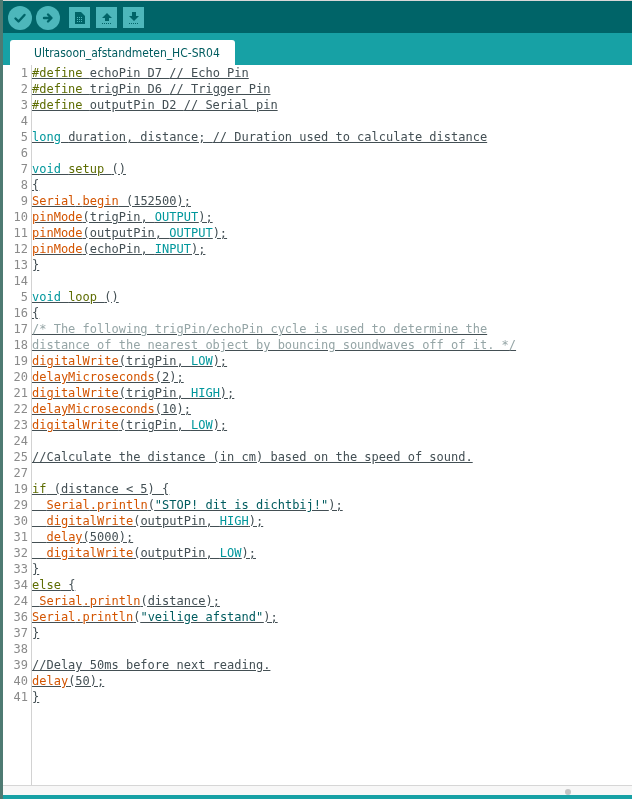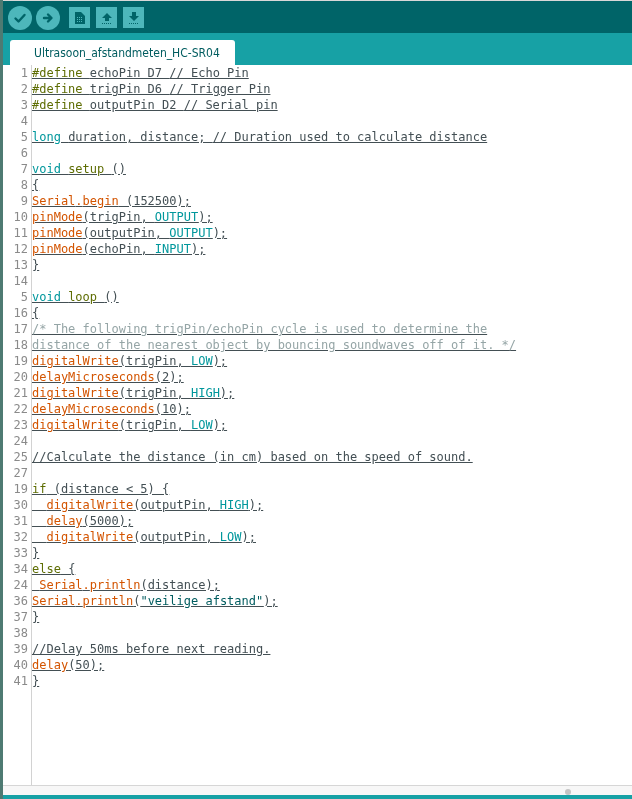--- a/index.html
+++ b/index.html
@@ -114,20 +114,21 @@
       <div class="line"><span class="ln">18</span><span class="txt"><span class="k-cmt">distance of the nearest object by bouncing soundwaves off of it. */</span></span></div>
       <div class="line"><span class="ln">19</span><span class="txt"><span class="k-fn">digitalWrite</span><span>(trigPin, </span><span class="k-const">LOW</span><span>);</span></span></div>
       <div class="line"><span class="ln">20</span><span class="txt"><span class="k-fn">delayMicroseconds</span><span>(2);</span></span></div>
       <div class="line"><span class="ln">21</span><span class="txt"><span class="k-fn">digitalWrite</span><span>(trigPin, </span><span class="k-const">HIGH</span><span>);</span></span></div>
       <div class="line"><span class="ln">22</span><span class="txt"><span class="k-fn">delayMicroseconds</span><span>(10);</span></span></div>
       <div class="line"><span class="ln">23</span><span class="txt"><span class="k-fn">digitalWrite</span><span>(trigPin, </span><span class="k-const">LOW</span><span>);</span></span></div>
       <div class="line"><span class="ln">24</span></div>
       <div class="line"><span class="ln">25</span><span class="txt"><span class="k-cmt2">//Calculate the distance (in cm) based on the speed of sound.</span></span></div>
       <div class="line"><span class="ln">27</span><span class="txt"></span></div>
       <div class="line"><span class="ln">19</span><span class="txt"><span class="k-def">if</span><span> (distance &lt; 5) {</span></span></div>
+      <div class="line"><span class="ln">29</span><span class="txt"><span>  </span><span class="k-fn">Serial</span><span class="k-fn">.</span><span class="k-fn">println</span><span>(</span><span class="k-str">"STOP! dit is dichtbij!"</span><span>);</span></span></div>
       <div class="line"><span class="ln">30</span><span class="txt"><span>  </span><span class="k-fn">digitalWrite</span><span>(outputPin, </span><span class="k-const">HIGH</span><span>);</span></span></div>
       <div class="line"><span class="ln">31</span><span class="txt"><span>  </span><span class="k-fn">delay</span><span>(5000);</span></span></div>
       <div class="line"><span class="ln">32</span><span class="txt"><span>  </span><span class="k-fn">digitalWrite</span><span>(outputPin, </span><span class="k-const">LOW</span><span>);</span></span></div>
       <div class="line"><span class="ln">33</span><span class="txt"><span>}</span></span></div>
       <div class="line"><span class="ln">34</span><span class="txt"><span class="k-def">else</span><span> {</span></span></div>
       <div class="line"><span class="ln">24</span><span class="txt"><span> </span><span class="k-fn">Serial</span><span class="k-fn">.</span><span class="k-fn">println</span><span>(distance);</span></span></div>
       <div class="line"><span class="ln">36</span><span class="txt"><span class="k-fn">Serial</span><span class="k-fn">.</span><span class="k-fn">println</span><span>(</span><span class="k-str">"veilige afstand"</span><span>);</span></span></div>
       <div class="line"><span class="ln">37</span><span class="txt"><span>}</span></span></div>
       <div class="line"><span class="ln">38</span><span class="txt"></span></div>
       <div class="line"><span class="ln">39</span><span class="txt"><span class="k-cmt2">//Delay 50ms before next reading.</span></span></div>

